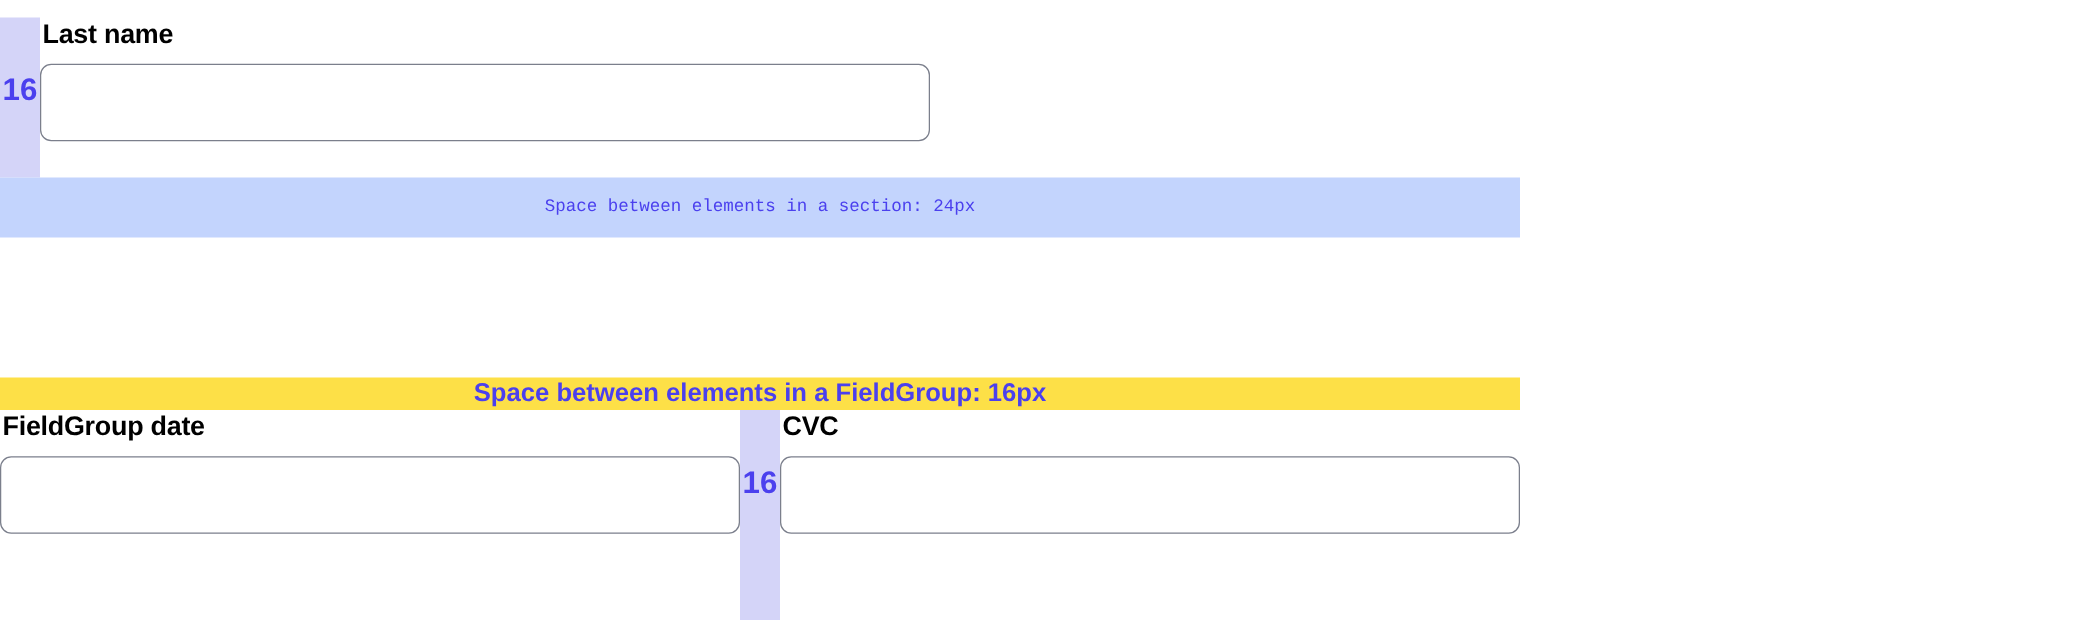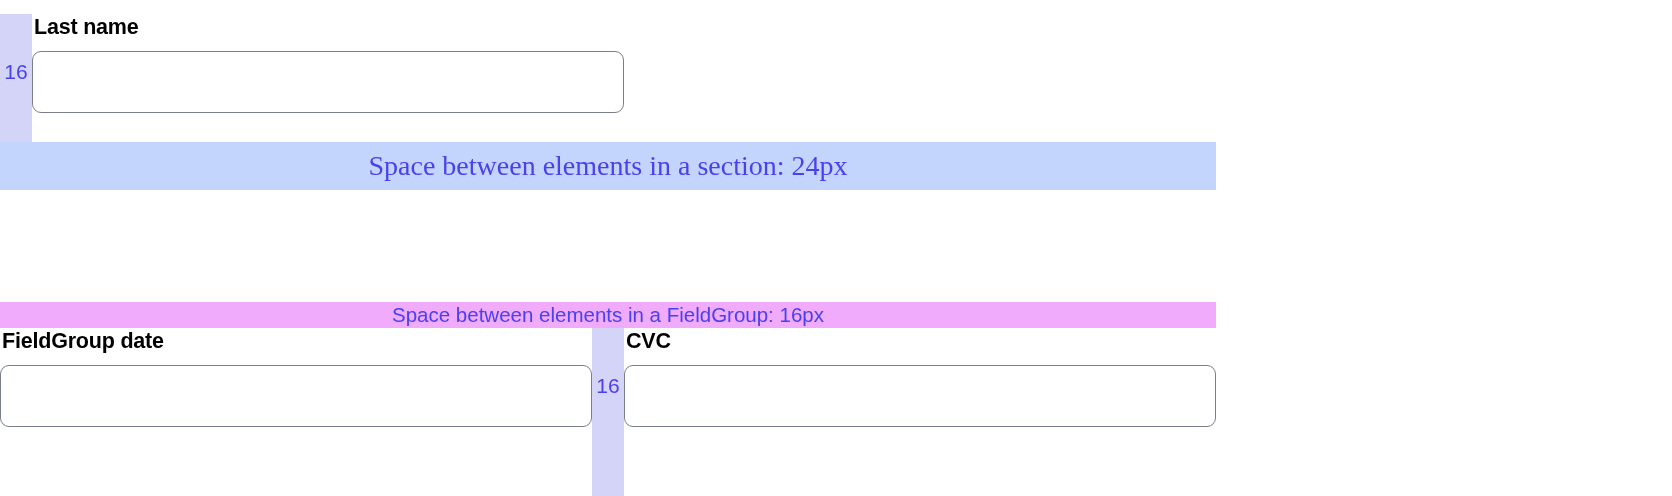--- a/index.html
+++ b/index.html
@@ -68,70 +68,72 @@
     position: relative;
     width: 32px;
     flex: 0 0 32px;
     background: #d4d4f8;
     align-self: stretch;
   }
   .gap-gutter-label {
     position: absolute;
     left: 50%;
     transform: translateX(-50%);
-    font-size: 21px;
+    font-size: 25px;
     color: #4b40ee;
     line-height: 24px;
     white-space: nowrap;
+    font-weight: bold;
   }
 
   
   .gap-band {
     position: absolute;
     left: 0;
     width: 1216px;
     box-sizing: border-box;
     display: flex;
     align-items: center;
     justify-content: center;
   }
   .gap-band-section {
     background: #c3d4fd;
   }
   .gap-band-fieldgroup {
-    background: #f0abfc;
+    background: #fde047;
+    font-weight: bold;
   }
   .gap-band-label {
     color: #4b40ee;
     white-space: nowrap;
   }
   .gap-band-section .gap-band-label {
-    font-family: Liberation Serif, serif;
-    font-size: 28px;
+    font-family: Liberation Mono, monospace;
+    font-size: 14px;
     line-height: 24px;
     letter-spacing: 0px;
   }
   .gap-band-fieldgroup .gap-band-label {
     font-family: "Liberation Sans", sans-serif;
     font-size: 20.5px;
     line-height: 24px;
   }
 </style>
 </head>
 <body>
 
 <div class="form-root">
 
   <div class="field-row" style="top:14px; height:128px;">
 
     <div class="gap-gutter">
       <span class="gap-gutter-label" style="top:46px;">16</span>
     </div>
 
-    <div class="field-col" style="width:592px;">
+    <div class="field-col" style="width:712px;">
       <div class="field-label">Last name</div>
       <input class="field-input" type="text" value="" style="">
     </div>
   </div>
 
   <div class="gap-band gap-band-section" style="top:142px; height:48px;">
     <span class="gap-band-label">Space between elements in a section: 24px</span>
   </div>
 
 

